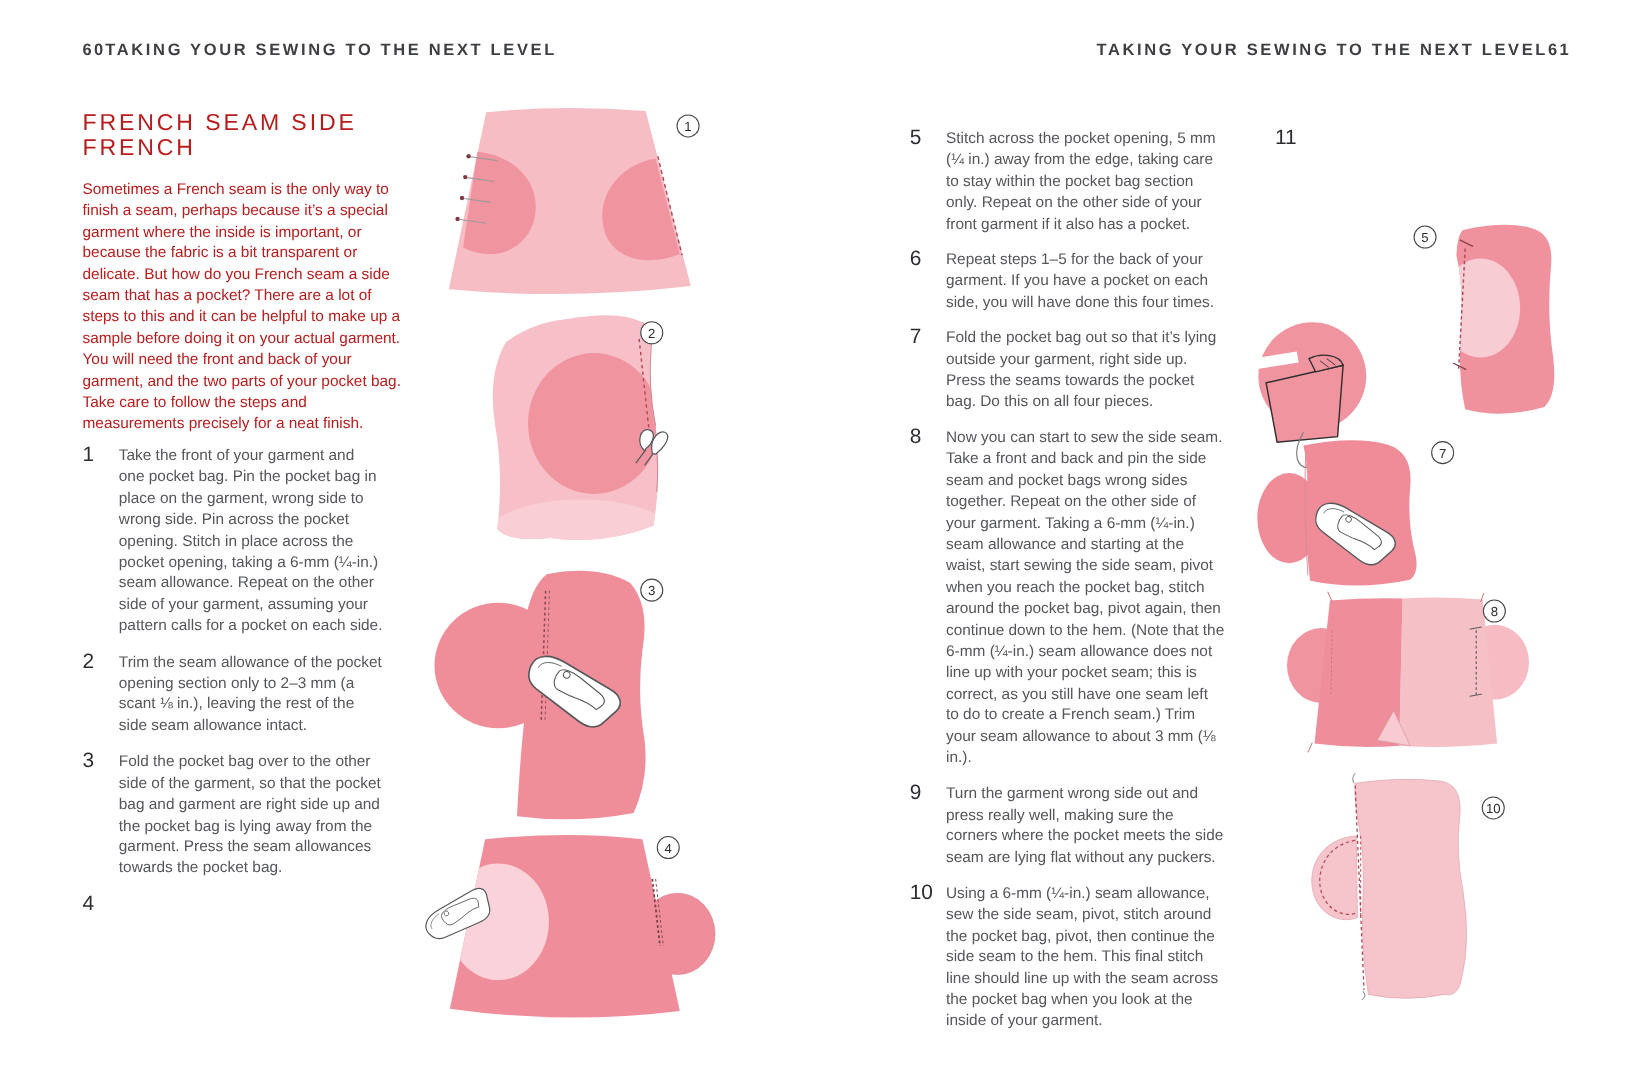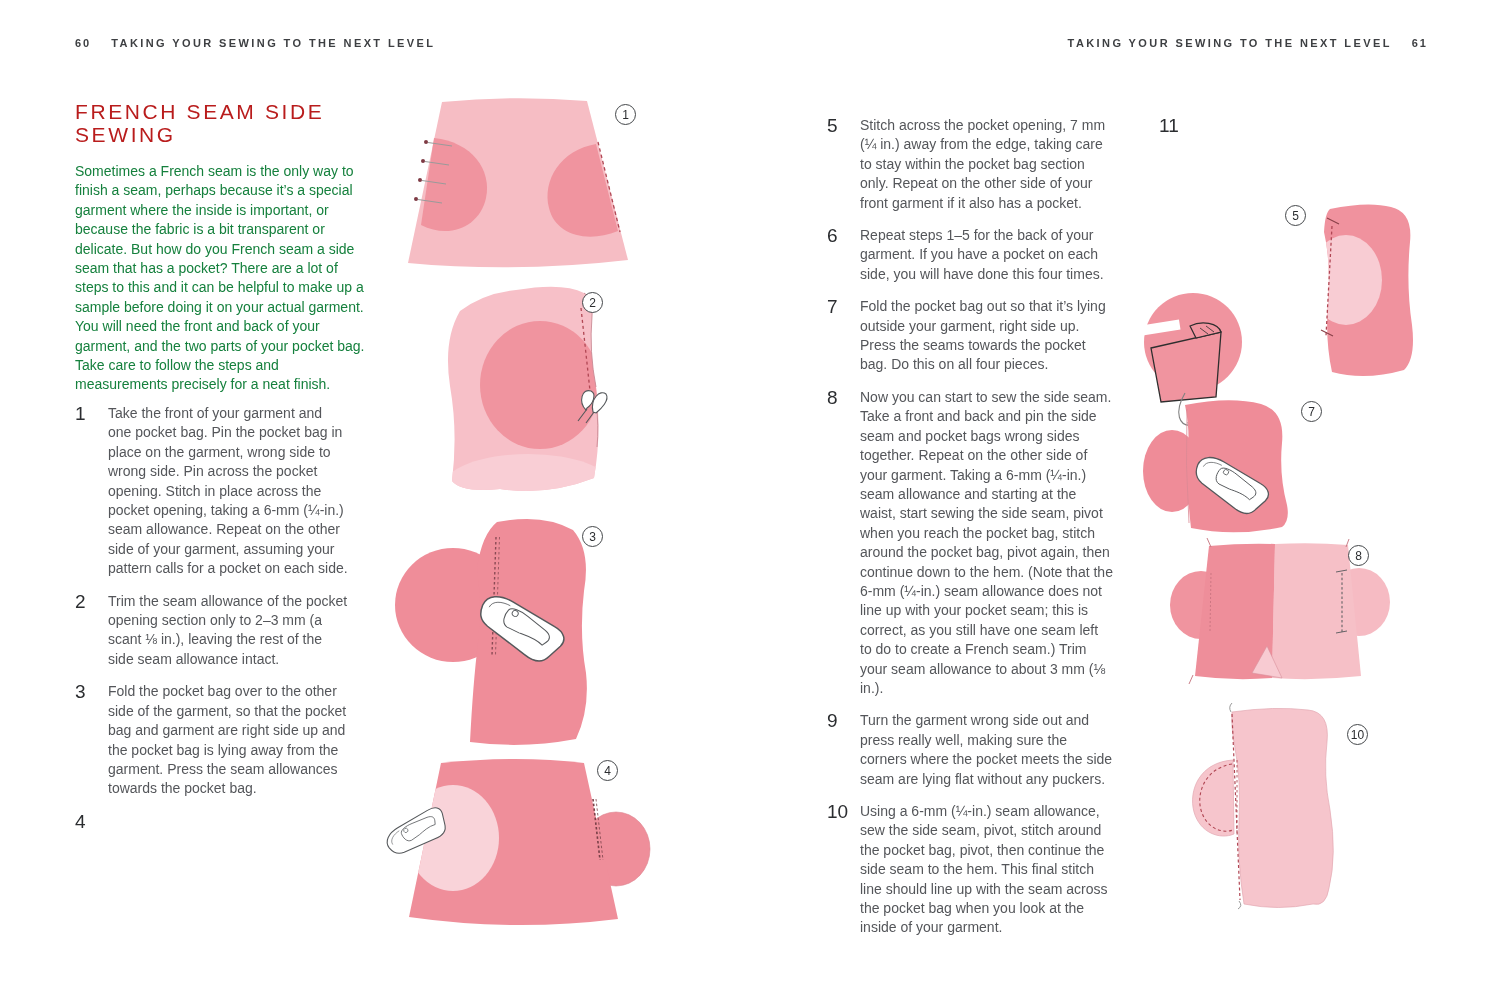--- a/index.html
+++ b/index.html
@@ -1,43 +1,43 @@
 <!DOCTYPE html>
 <html><head>
 <meta charset="utf-8">
 <style>
   html,body{margin:0;padding:0;background:#ffffff;}
   body{width:1500px;height:984px;position:relative;font-family:"Liberation Sans",sans-serif;overflow:hidden;}
-  .running-head{position:absolute;top:37px;display:flex;gap:20px;align-items:flex-end;
-    font-size:11px;letter-spacing:2.4px;color:#3d3f42;font-weight:bold;}
+  .running-head{position:absolute;top:37px;display:flex;align-items:flex-end;
+    font-size:15px;letter-spacing:2.4px;color:#3d3f42;font-weight:bold;}
   .running-head .pg{letter-spacing:2px;}
   .page-title{position:absolute;left:75px;top:100px;font-size:21px;letter-spacing:2.6px;
     color:#b91c1c;line-height:23px;font-weight:normal;}
-  .intro{position:absolute;left:75px;top:162px;width:296px;font-size:14px;line-height:19.4px;color:#15803d;}
+  .intro{position:absolute;left:75px;top:162px;width:296px;font-size:14px;line-height:19.4px;color:#b91c1c;}
   .steps{position:absolute;display:flex;flex-direction:column;gap:13px;}
   .step{display:flex;align-items:flex-start;}
   .step-num{flex:0 0 22px;font-size:19px;color:#2b2d30;line-height:20px;margin-right:11px;}
   .step-text{font-size:14px;line-height:19.4px;color:#54565a;}
   .fig{position:absolute;}
   .fignum{position:absolute;width:21px;height:21px;border:1.3px solid #44474a;border-radius:50%;
     display:flex;align-items:center;justify-content:center;font-size:12px;color:#2b2d30;background:#fff;box-sizing:border-box;}
 </style>
 </head>
 <body>
 
 <div>
 
   <div class="running-head" style="left:75px;">
     <span class="pg">60</span>
     <span class="rh">TAKING YOUR SEWING TO THE NEXT LEVEL</span>
   </div>
 
   <h1 class="page-title" style="margin:0;">
     <span style="display:block">FRENCH SEAM SIDE</span>
-    <span style="display:block">SEWING</span>
+    <span style="display:block">FRENCH</span>
   </h1>
 
   <p class="intro" style="margin:0;">Sometimes a French seam is the only way to finish a seam, perhaps because it’s a special garment where the inside is important, or because the fabric is a bit transparent or delicate. But how do you French seam a side seam that has a pocket? There are a lot of steps to this and it can be helpful to make up a sample before doing it on your actual garment. You will need the front and back of your garment, and the two parts of your pocket bag. Take care to follow the steps and measurements precisely for a neat finish.</p>
 
   <div class="steps" style="left:75px;top:404px;width:278px;">
     <div class="step">
       <span class="step-num">1</span>
       <span class="step-text" style="width:240px">Take the front of your garment and one pocket bag. Pin the pocket bag in place on the garment, wrong side to wrong side. Pin across the pocket opening. Stitch in place across the pocket opening, taking a  6-mm (¼-in.) seam allowance. Repeat on the other side of your garment, assuming your pattern calls for a pocket on each side.</span>
     </div>
     <div class="step">
@@ -137,21 +137,21 @@
 <div>
 
   <div class="running-head" style="right:72px;">
     <span class="rh">TAKING YOUR SEWING TO THE NEXT LEVEL</span>
     <span class="pg">61</span>
   </div>
 
   <div class="steps" style="left:827px;top:116px;width:286px;">
     <div class="step">
       <span class="step-num">5</span>
-      <span class="step-text" style="width:253px">Stitch across the pocket opening, 7 mm (¼ in.) away from the edge, taking care to stay within the pocket bag section only. Repeat on the other side of your front garment if it also has a pocket.</span>
+      <span class="step-text" style="width:253px">Stitch across the pocket opening, 5 mm (¼ in.) away from the edge, taking care to stay within the pocket bag section only. Repeat on the other side of your front garment if it also has a pocket.</span>
     </div>
     <div class="step">
       <span class="step-num">6</span>
       <span class="step-text" style="width:253px">Repeat steps 1–5 for the back of your garment. If you have a pocket on each side, you will have done this four times.</span>
     </div>
     <div class="step">
       <span class="step-num">7</span>
       <span class="step-text" style="width:253px">Fold the pocket bag out so that it’s lying outside your garment, right side up. Press the seams towards the pocket bag. Do this on all four pieces.</span>
     </div>
     <div class="step">

